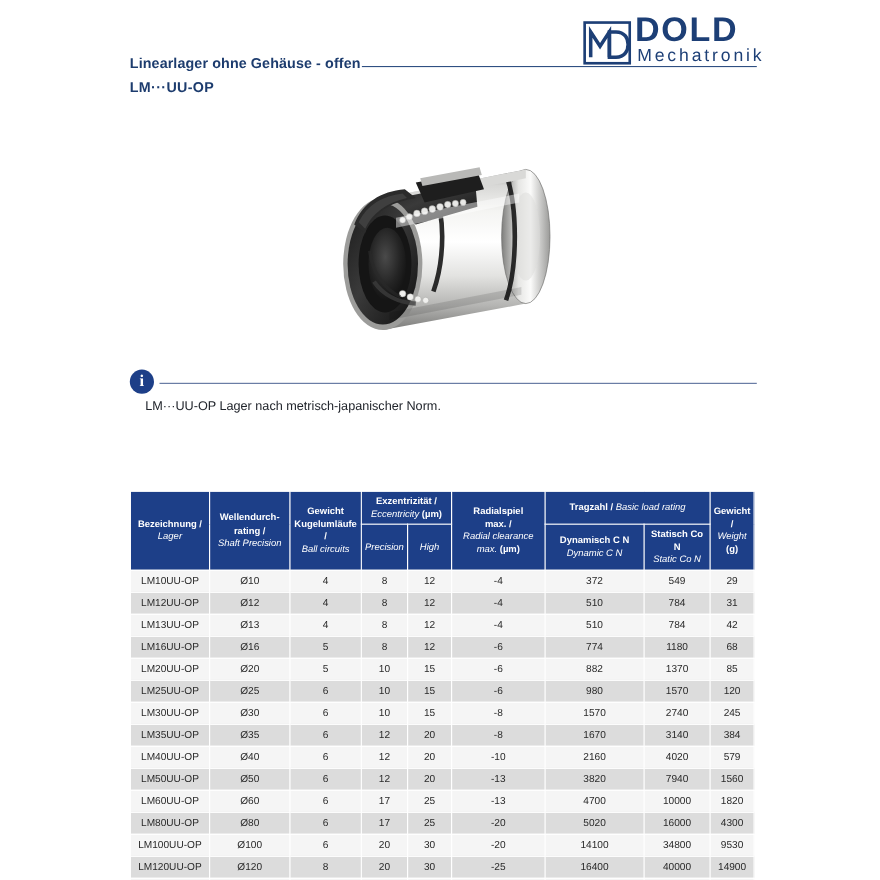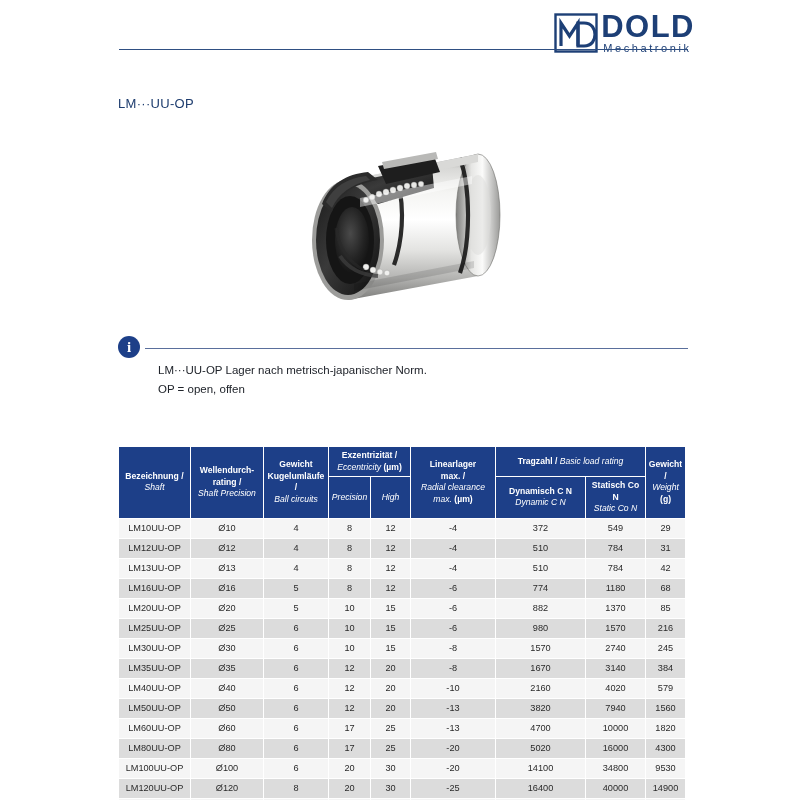--- a/index.html
+++ b/index.html
@@ -15,21 +15,21 @@
     overflow: hidden;
     position: relative;
   }
 
   
   .logo-block {
     position: absolute;
     top: 12px;
     right: 105px;
     display: flex;
-    align-items: center;
+    align-items: flex-end;
   }
   .logo-mark {
     width: 44px;
     height: 40px;
     flex: none;
     margin-right: 3px;
   }
   .logo-text {
     display: flex;
     flex-direction: column;
@@ -37,21 +37,21 @@
     line-height: 1;
   }
   .logo-dold {
     font-size: 31px;
     font-weight: bold;
     color: #1d3f76;
     letter-spacing: 1.5px;
     line-height: 0.95;
   }
   .logo-sub {
-    font-size: 11px;
+    font-size: 16px;
     color: #1d3f76;
     letter-spacing: 2.6px;
     margin-top: 2px;
     margin-left: 2px;
   }
 
   
   .title-row {
     position: absolute;
     left: 118px;
@@ -71,23 +71,23 @@
     flex: 1 1 auto;
     height: 0;
     border-bottom: 1.5px solid #2f4f82;
     margin-left: 1px;
     position: relative;
     top: -1px;
   }
   .subtitle {
     position: absolute;
     left: 118px;
-    top: 96px;
+    top: 72px;
     font-size: 13px;
-    font-weight: normal;
+    font-weight: bold;
     color: #1d3c6e;
     letter-spacing: 0.3px;
   }
 
   
   .product-figure {
     position: absolute;
     left: 282px;
     top: 128px;
     width: 250px;
@@ -123,21 +123,21 @@
   }
   .info-rule {
     flex: 1 1 auto;
     height: 0;
     border-bottom: 1.5px solid #5a6f9c;
     margin-left: 5px;
     position: relative;
     top: 1px;
   }
   .info-lines {
-    margin-left: 40px;
+    margin-left: 14px;
     margin-top: 3px;
   }
   .info-lines div {
     font-size: 11.5px;
     color: #20242b;
     line-height: 19px;
     white-space: nowrap;
   }
 
   
@@ -204,20 +204,21 @@
     <path d="M7 33 L7 10 L15.5 23 L24 10 L24 33" fill="none" stroke="#1d3f76" stroke-width="3.2" stroke-linejoin="miter"></path>
     <path d="M24 10 L30 10 C38 10 41 16 41 21.5 C41 27 38 33 30 33 L24 33 Z" fill="none" stroke="#1d3f76" stroke-width="3.2"></path>
   </svg>
   <div class="logo-text">
     <div class="logo-dold">DOLD</div>
     <div class="logo-sub">Mechatronik</div>
   </div>
 </div>
 
 <div class="title-row">
+  <span class="page-title">Linearlager ohne Gehäuse - offen</span>
   <span class="title-rule"></span>
 </div>
 <div class="subtitle">LM···UU-OP</div>
 
 <div class="product-figure">
   <svg viewBox="0 0 250 190" width="250" height="190">
     <defs>
       <linearGradient id="steelBody" x1="0" y1="0" x2="0" y2="1">
         <stop offset="0%" stop-color="#8e8e8e"></stop>
         <stop offset="10%" stop-color="#d8d8d6"></stop>
@@ -297,59 +298,58 @@
   </svg>
 </div>
 
 <div class="info-block">
   <div class="info-head">
     <span class="info-icon">i</span>
     <span class="info-rule"></span>
   </div>
   <div class="info-lines">
     <div>LM···UU-OP Lager nach metrisch-japanischer Norm.</div>
-    <div>OP = open, offen</div>
   </div>
 </div>
 
 <table class="spec-table">
   <colgroup>
     <col class="col-type">
       <col class="col-shaft">
       <col class="col-circuits">
     <col class="col-prec">
       <col class="col-high">
       <col class="col-radial">
     <col class="col-dyn">
       <col class="col-stat">
       <col class="col-weight">
   </colgroup>
   <thead>
     <tr>
       <th rowspan="2">
         <span class="de">Bezeichnung /</span><br>
-        <em>Shaft</em>
+        <em>Lager</em>
       </th>
       <th rowspan="2">
         <span class="de">Wellendurch-</span><br>
         <span class="de">rating /</span><br>
         <em>Shaft Precision</em>
       </th>
       <th rowspan="2">
         <span class="de">Gewicht</span><br>
         <span class="de">Kugelumläufe /</span><br>
         <em>Ball circuits</em>
       </th>
       <th colspan="2">
         <span class="de">Exzentrizität /</span><br>
         <em>Eccentricity</em>
         <span class="de">(µm)</span>
       </th>
       <th rowspan="2">
-        <span class="de">Linearlager</span><br>
+        <span class="de">Radialspiel</span><br>
         <span class="de">max. /</span><br>
         <em>Radial clearance</em><br>
         <em>max.</em>
         <span class="de">(µm)</span>
       </th>
       <th colspan="2">
         <span class="de">Tragzahl /</span>
         <em>Basic load rating</em>
       </th>
       <th rowspan="2">
@@ -433,21 +433,21 @@
       </tr>
       <tr>
         <td>LM25UU-OP</td>
         <td>Ø25</td>
         <td>6</td>
         <td>10</td>
         <td>15</td>
         <td>-6</td>
         <td>980</td>
         <td>1570</td>
-        <td>216</td>
+        <td>120</td>
       </tr>
       <tr>
         <td>LM30UU-OP</td>
         <td>Ø30</td>
         <td>6</td>
         <td>10</td>
         <td>15</td>
         <td>-8</td>
         <td>1570</td>
         <td>2740</td>

